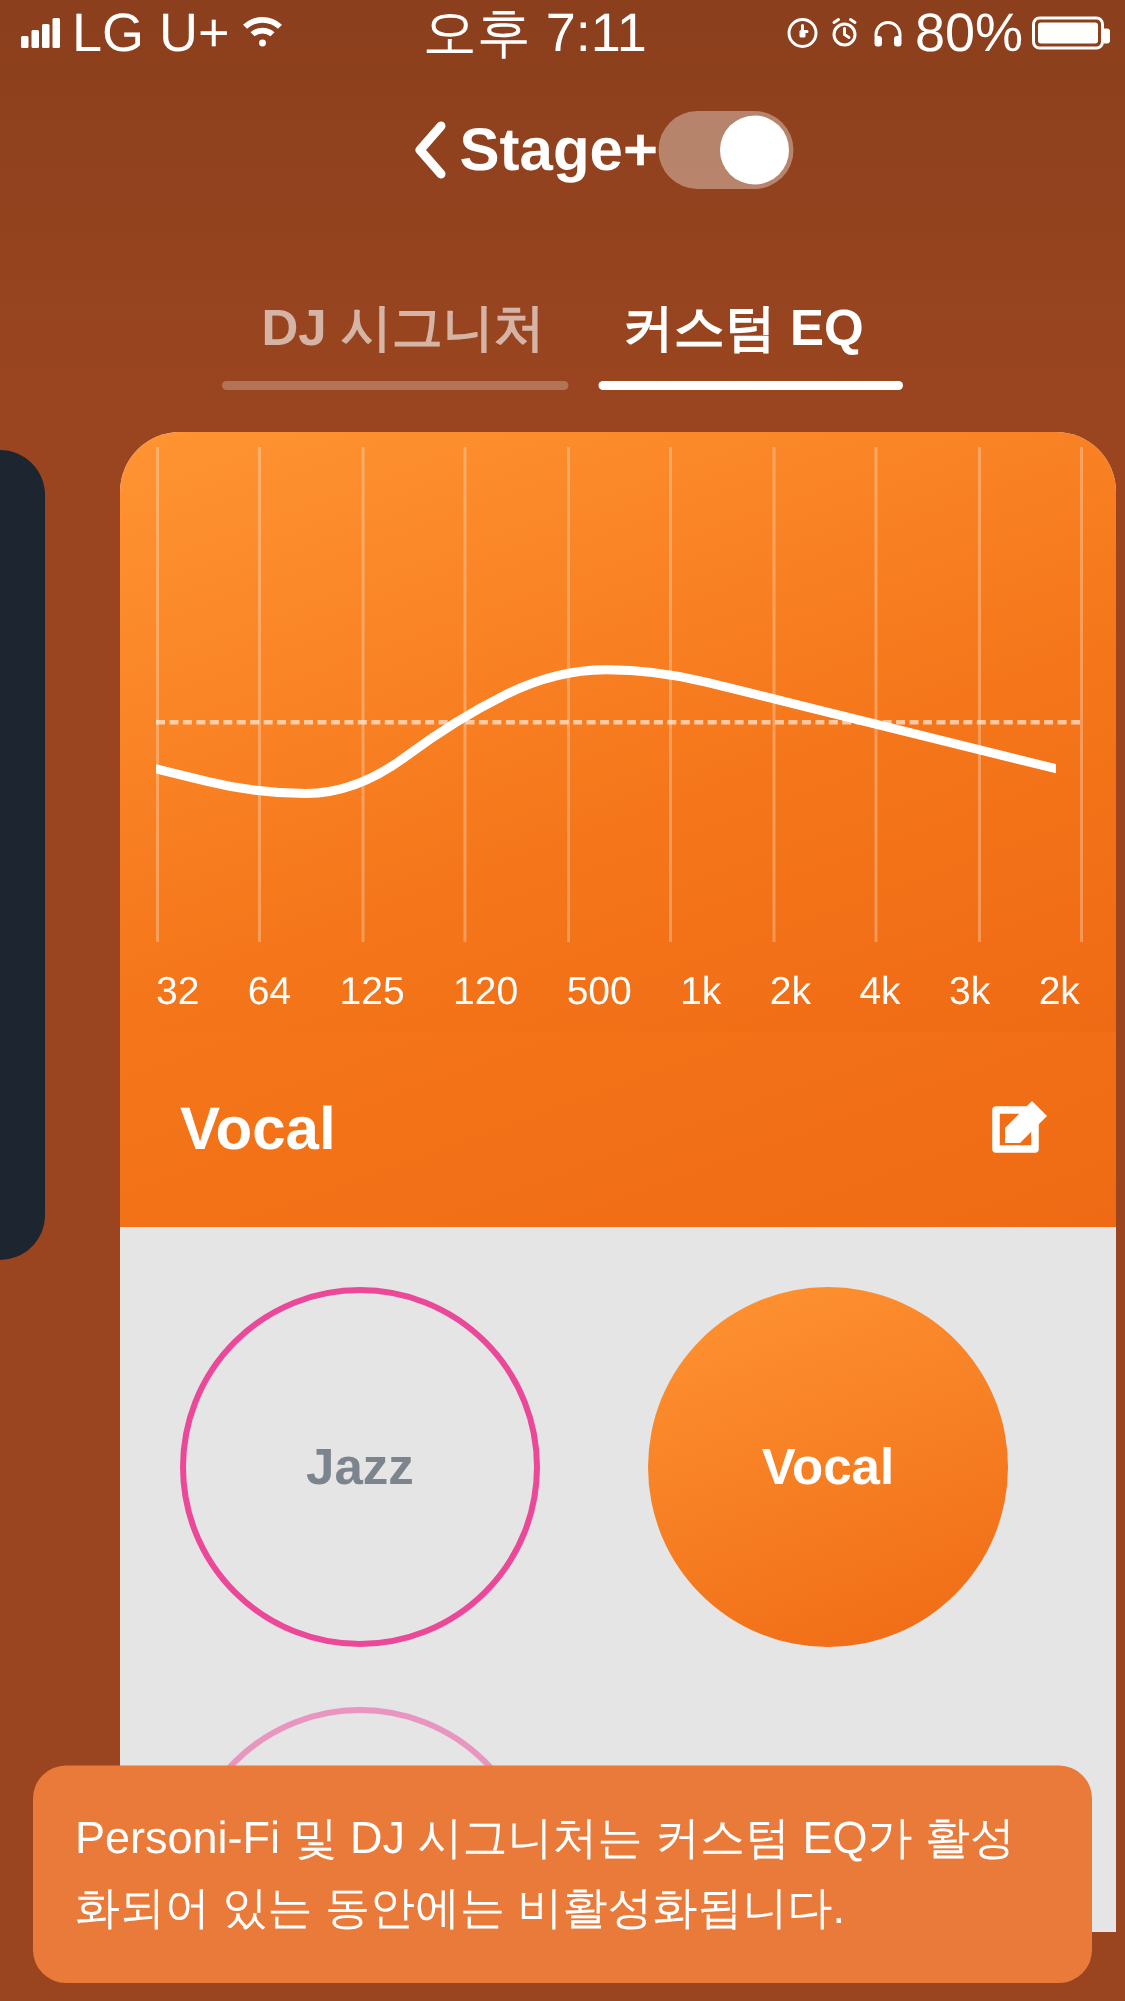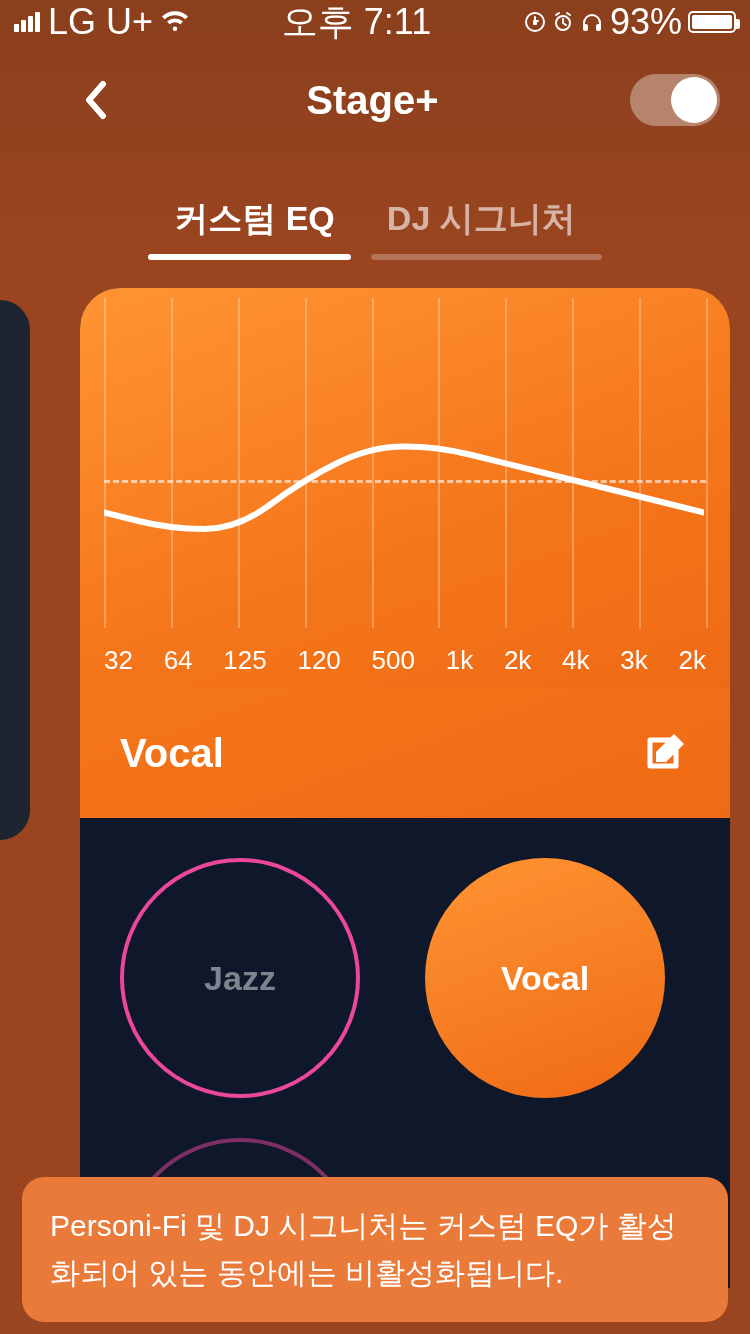--- a/index.html
+++ b/index.html
@@ -30,21 +30,21 @@
   .signal-bars span:nth-child(4){height:20px;}
   .wifi-icon, .lock-icon, .alarm-icon, .hp-icon { display:inline-flex; }
   .battery {
     width: 48px; height: 22px; border: 2px solid #fff; border-radius: 5px; position: relative;
   }
   .battery::after { content:""; position:absolute; right:-6px; top:6px; width:4px; height:10px; background:#fff; border-radius:0 2px 2px 0;}
   .battery-fill { position:absolute; left:2px; top:2px; bottom:2px; width:90%; background:#fff; border-radius:2px;}
 
   
   .nav {
-    display:flex; align-items:center; justify-content:space-between;
+    display:flex; align-items:center; justify-content:center;
     padding: 30px 30px 10px 30px;
     margin-left: 45px;
   }
   .back-btn { width:40px; height:40px; display:flex; align-items:center; justify-content:center;}
   .nav-title { font-size: 40px; font-weight: 700; color:#fff; }
   .toggle {
     width: 90px; height: 52px; border-radius: 26px;
     background: rgba(255,255,255,0.35);
     position: relative;
   }
@@ -65,24 +65,24 @@
   .tabs .tab:last-child .tab-underline{ left:-10px; right:-20px;}
 
   
   .side-peek {
     position:absolute; left:0; top:300px; width:30px; height:540px;
     background:#1d2530; border-top-right-radius:30px; border-bottom-right-radius:30px;
   }
 
   
   .card {
-    margin: 28px 20px 0 80px;
+    margin: 28px 6px 0 80px;
     border-radius: 40px 40px 0 0;
     overflow:hidden;
-    background:#0f172a;
+    background:#e5e5e5;
     height: 1000px;
     position:relative;
   }
   .eq-area {
     height: 400px;
     background: linear-gradient(160deg, #ff9433 0%, #f5761a 60%, #ef6a14 100%);
     position:relative;
     padding-top:10px;
   }
   .eq-grid {
@@ -160,46 +160,46 @@
           <path d="M11 8v4l3 2M4 4l3-2M18 4l-3-2" stroke="#fff" stroke-width="2" fill="none" stroke-linecap="round"></path>
         </svg>
     </span>
     <span class="hp-icon">
       <svg width="24" height="22" viewBox="0 0 24 22">
           <path d="M4 14v-2a8 8 0 0116 0v2" stroke="#fff" stroke-width="2" fill="none"></path>
           <rect x="3" y="13" width="5" height="7" rx="2" fill="#fff"></rect>
           <rect x="16" y="13" width="5" height="7" rx="2" fill="#fff"></rect>
         </svg>
     </span>
-    <span>93%</span>
+    <span>80%</span>
     <span class="battery">
         <span class="battery-fill"></span>
       </span>
   </div>
 </div>
 
 <div class="nav">
   <div class="back-btn">
     <svg width="24" height="40" viewBox="0 0 24 40">
         <path d="M20 4L6 20l14 16" stroke="#fff" stroke-width="6" fill="none" stroke-linecap="round" stroke-linejoin="round"></path>
       </svg>
   </div>
   <div class="nav-title">Stage+</div>
   <div class="toggle">
     <div class="toggle-knob"></div>
   </div>
 </div>
 
 <div class="tabs">
+  <div class="tab">
+    <span>DJ 시그니처</span>
+    <span class="tab-underline"></span>
+  </div>
   <div class="tab active">
     <span>커스텀 EQ</span>
-    <span class="tab-underline"></span>
-  </div>
-  <div class="tab">
-    <span>DJ 시그니처</span>
     <span class="tab-underline"></span>
   </div>
 </div>
 
 <div class="side-peek"></div>
 
 <div class="card">
   <div class="eq-area">
     <div class="eq-grid">
       <div class="mid-dash"></div>

